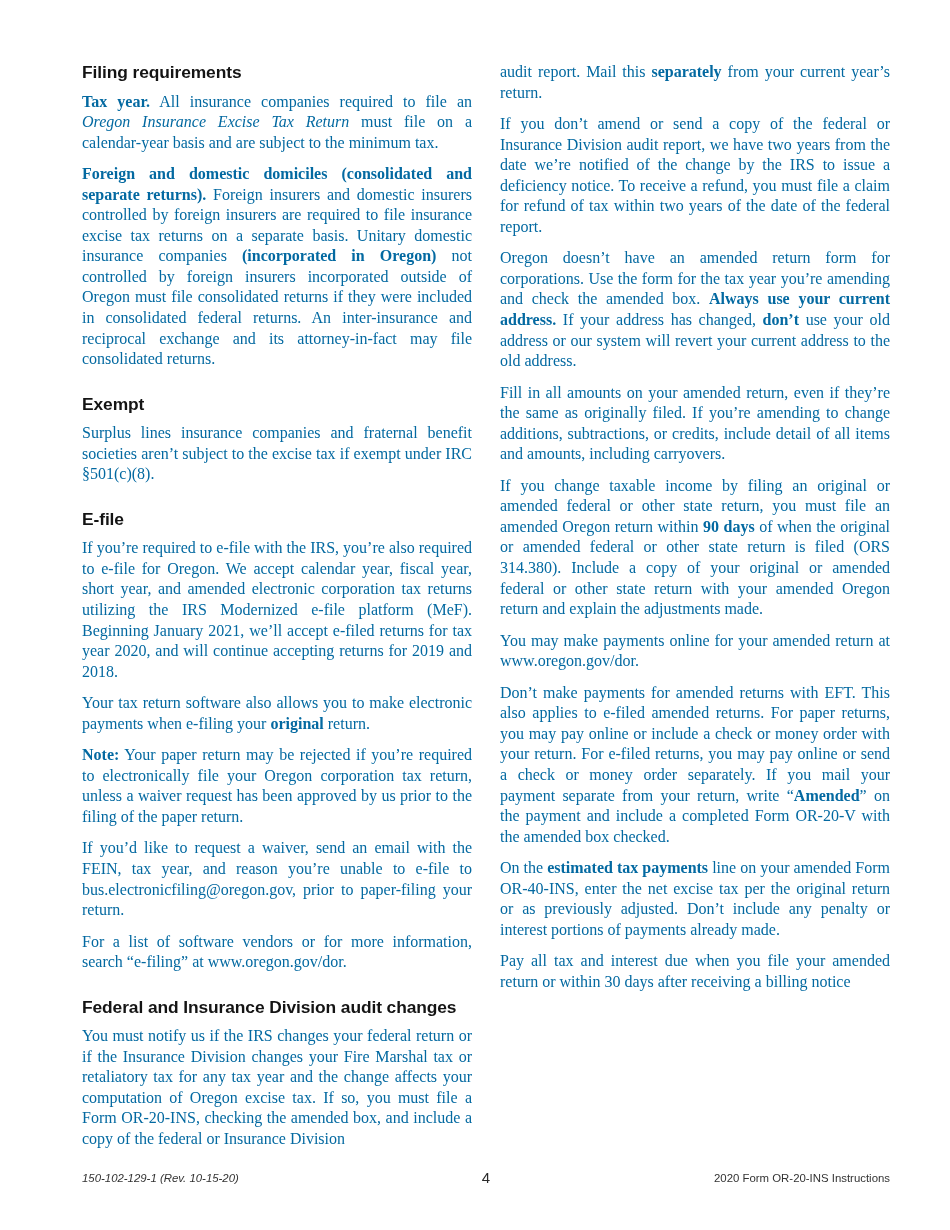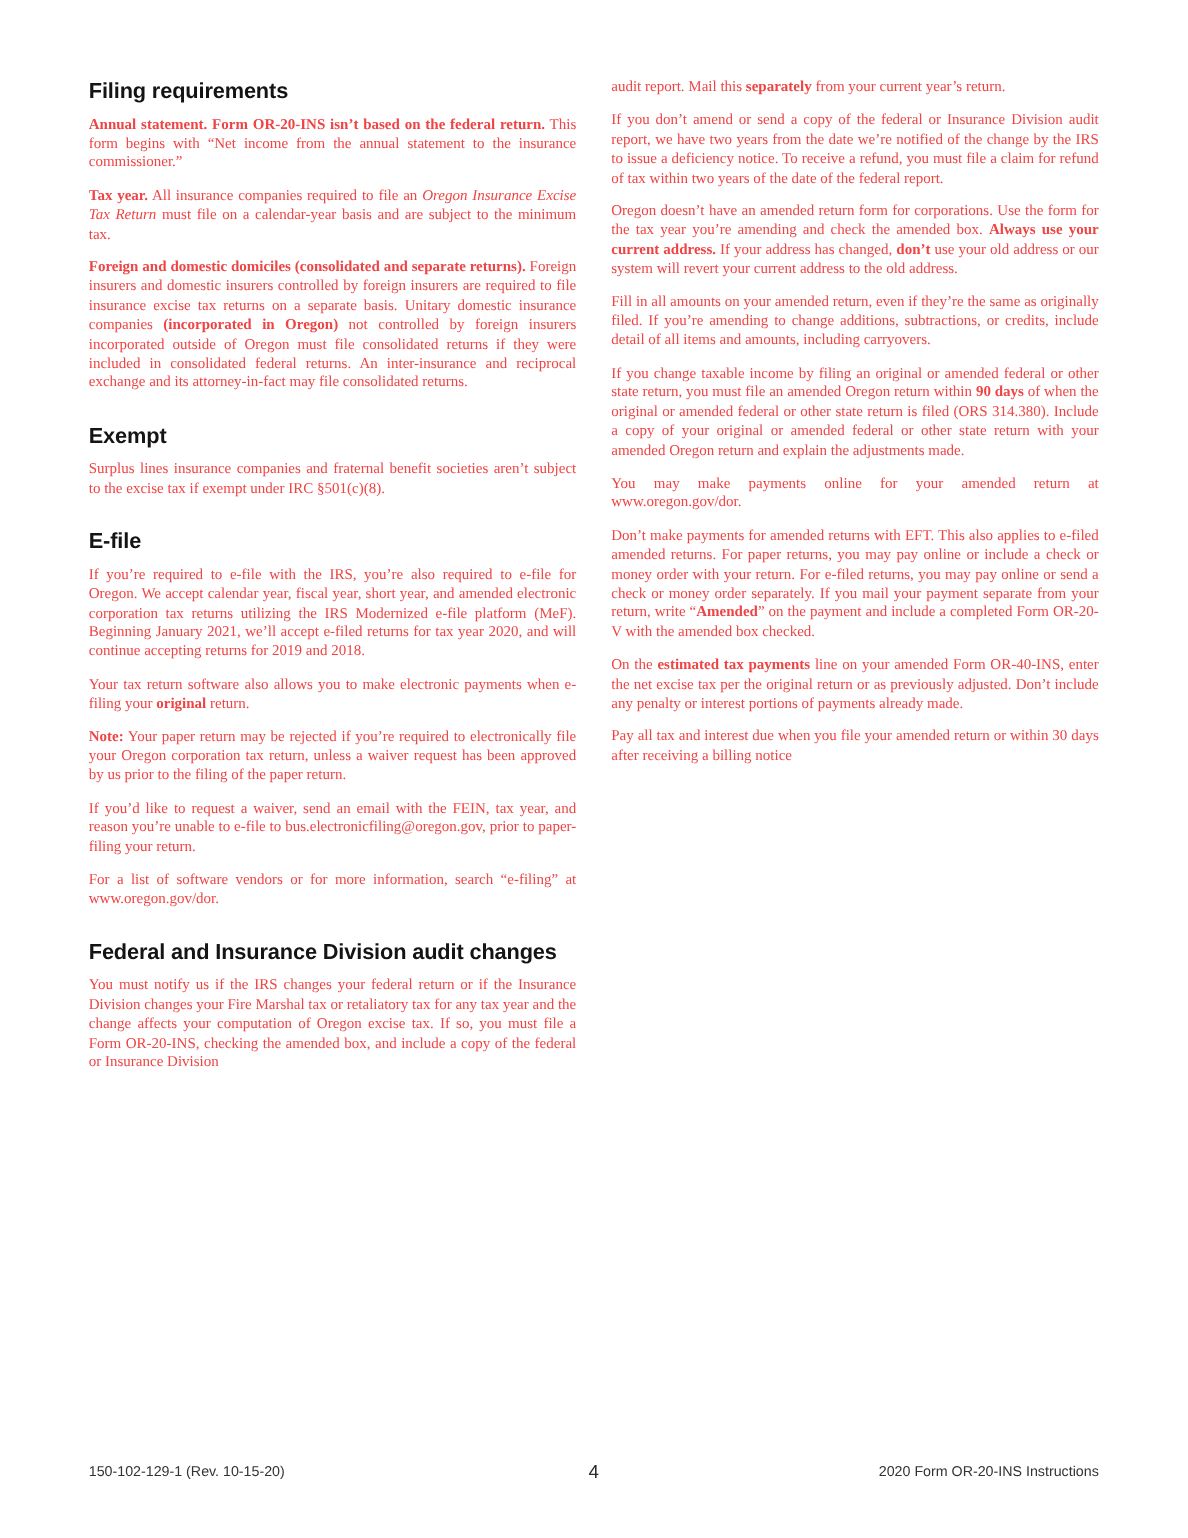--- a/index.html
+++ b/index.html
@@ -10,21 +10,21 @@
   body {
     width: 950px;
     height: 1230px;
     position: relative;
     font-family: "Liberation Serif", serif;
     color: #1a1a1a;
     -webkit-font-smoothing: antialiased;
   }
   .page {
     position: absolute;
-    left: 0; top: 0;
+    left: 11px; top: 0;
     width: 848px;
     height: 1230px;
     overflow: hidden;
     padding-left: 47px;
   }
   .columns {
     position: absolute;
     left: 71px;
     top: 62px;
     width: 808px;
@@ -45,26 +45,26 @@
     line-height: 1.18;
     color: #141414;
     margin: 0 0 9px 0;
     letter-spacing: -0.1px;
   }
   h2.section.spaced {
     margin-top: 24px;
   }
   p.body {
     font-family: "Liberation Serif", serif;
-    font-size: 12px;
+    font-size: 16px;
     line-height: 1.285;
     text-align: justify;
     text-justify: inter-word;
     margin: 0 0 11px 0;
-    color: #ef4444;
+    color: #0369a1;
     hyphens: manual;
   }
   p.body:last-child { margin-bottom: 0; }
   b, strong { font-weight: bold; }
   i, em { font-style: italic; }
 
   .footer {
     position: absolute;
     left: 71px;
     top: 1168px;
@@ -82,21 +82,21 @@
   .footer-left,
   .footer-center,
   .footer-right {
     position: absolute;
     top: 4px;
     font-family: "Liberation Sans", sans-serif;
     font-size: 11.4px;
     color: #333333;
     white-space: nowrap;
   }
-  .footer-left  { left: 0; }
+  .footer-left  { left: 0; font-style: italic; }
   .footer-right { right: 0; }
   .footer-center {
     left: 50%;
     transform: translateX(-50%);
     font-size: 15px;
     font-weight: normal;
     color: #2a2a2a;
     top: 1px;
   }
 </style>
@@ -104,21 +104,20 @@
 <body>
 
 <div class="page">
 
   <div class="columns">
 
     <div class="col col-left">
 
       <h2 class="section">Filing requirements</h2>
 
-      <p class="body"><b>Annual statement. Form OR-20-INS isn’t based on the federal return.</b><span> This form begins with “Net income from the annual statement to the insurance commissioner.”</span></p>
 
       <p class="body"><b>Tax year.</b><span> All insurance companies required to file an </span><i>Oregon Insurance Excise Tax Return</i><span> must file on a calendar-year basis and are subject to the minimum tax.</span></p>
 
       <p class="body"><b>Foreign and domestic domiciles (consolidated and separate returns).</b><span> Foreign insurers and domestic insurers controlled by foreign insurers are required to file insurance excise tax returns on a separate basis. Unitary domestic insurance companies </span><b>(incorporated in Oregon)</b><span> not controlled by foreign insurers incorporated outside of Oregon must file consolidated returns if they were included in consolidated federal returns. An inter-insurance and reciprocal exchange and its attorney-in-fact may file consolidated returns.</span></p>
 
       <h2 class="section spaced">Exempt</h2>
 
       <p class="body">Surplus lines insurance companies and fraternal benefit societies aren’t subject to the excise tax if exempt under IRC §501(c)(8).</p>
 
       <h2 class="section spaced">E-file</h2>

